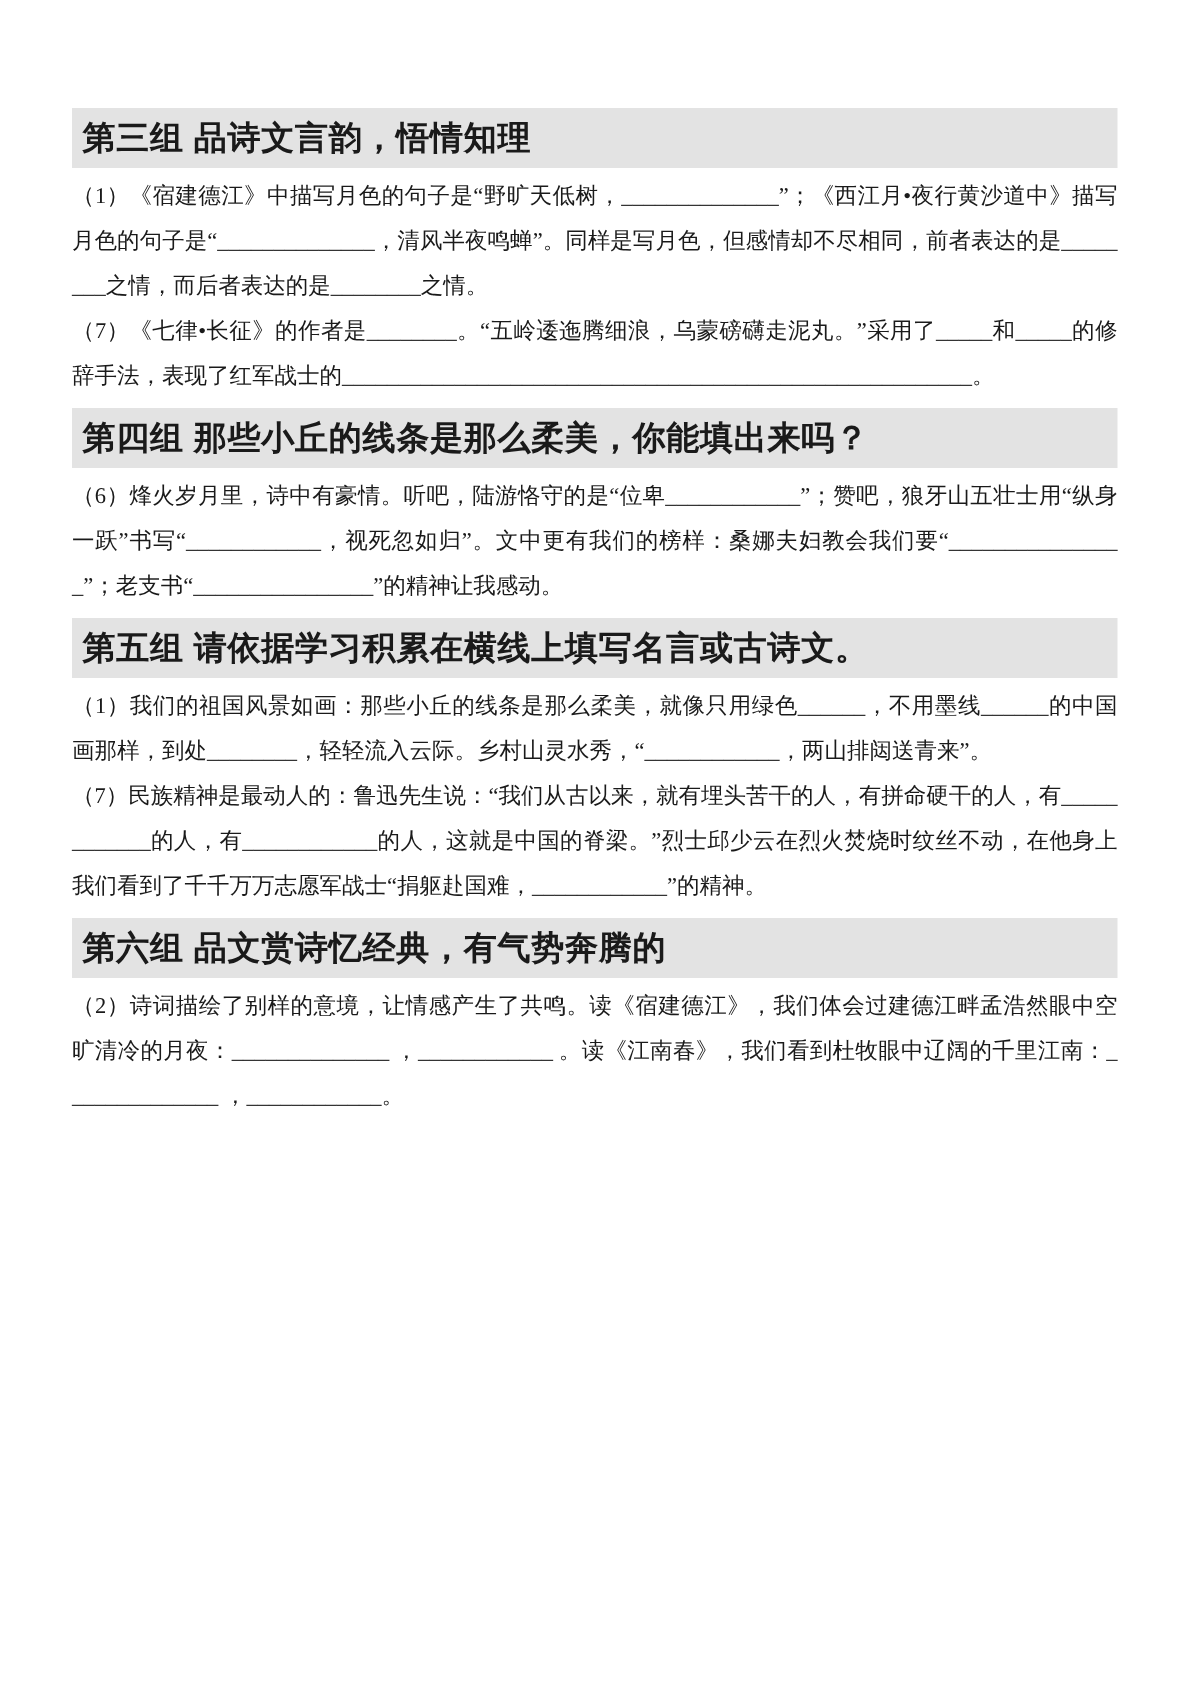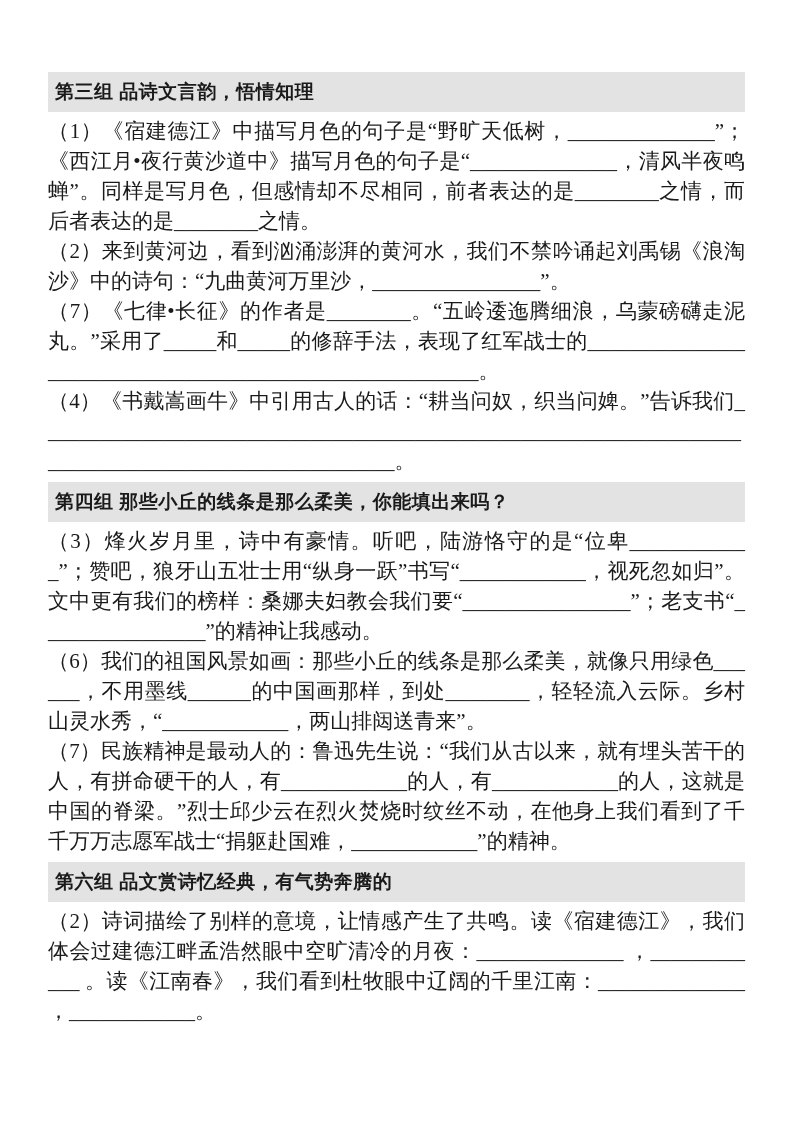--- a/index.html
+++ b/index.html
@@ -17,59 +17,58 @@
   .page {
     box-sizing: border-box;
     width: 793px;
     height: 1122px;
     padding: 66px 48px 0 48px;
   }
   .sec-header {
     background: #e3e3e3;
     font-family: "Liberation Sans", "DejaVu Sans", sans-serif;
     font-weight: bold;
-    font-size: 19px;
+    font-size: 22px;
     line-height: 40px;
     height: 40px;
     padding-left: 7px;
     margin: 6px 0 4px 0;
     letter-spacing: 0.5px;
     white-space: nowrap;
     overflow: hidden;
   }
   .para {
     margin: 0;
-    font-size: 21px;
+    font-size: 15px;
     line-height: 30px;
     text-align: justify;
     word-break: break-all;
     overflow-wrap: anywhere;
   }
   .section { margin: 0; }
 </style>
 </head>
 <body>
 
 <div class="page">
 
   <div class="section">
     <div class="sec-header">第三组 品诗文言韵，悟情知理</div>
     <p class="para">（1）《宿建德江》中描写月色的句子是“野旷天低树，______________”；《西江月•夜行黄沙道中》描写月色的句子是“______________，清风半夜鸣蝉”。同样是写月色，但感情却不尽相同，前者表达的是________之情，而后者表达的是________之情。</p>
-    <p class="para">（2）来到黄河边，看到汹涌澎湃的黄河水，我们不禁吟诵起刘禹锡《浪淘沙》中的诗句：“九曲黄河万里沙，________________”。</p>
     <p class="para">（7）《七律•长征》的作者是________。“五岭逶迤腾细浪，乌蒙磅礴走泥丸。”采用了_____和_____的修辞手法，表现了红军战士的________________________________________________________。</p>
-    <p class="para">（4）《书戴嵩画牛》中引用古人的话：“耕当问奴，织当问婢。”告诉我们____________________________________________________________________________________________________。</p>
   </div>
 
   <div class="section">
     <div class="sec-header">第四组 那些小丘的线条是那么柔美，你能填出来吗？</div>
-    <p class="para">（3）烽火岁月里，诗中有豪情。听吧，陆游恪守的是“位卑____________”；赞吧，狼牙山五壮士用“纵身一跃”书写“____________，视死忽如归”。文中更有我们的榜样：桑娜夫妇教会我们要“________________”；老支书“________________”的精神让我感动。</p>
+    <p class="para">（6）烽火岁月里，诗中有豪情。听吧，陆游恪守的是“位卑____________”；赞吧，狼牙山五壮士用“纵身一跃”书写“____________，视死忽如归”。文中更有我们的榜样：桑娜夫妇教会我们要“________________”；老支书“________________”的精神让我感动。</p>
   </div>
 
   <div class="section">
-    <p class="para">（6）我们的祖国风景如画：那些小丘的线条是那么柔美，就像只用绿色______，不用墨线______的中国画那样，到处________，轻轻流入云际。乡村山灵水秀，“____________，两山排闼送青来”。</p>
+    <div class="sec-header">第五组 请依据学习积累在横线上填写名言或古诗文。</div>
+    <p class="para">（1）我们的祖国风景如画：那些小丘的线条是那么柔美，就像只用绿色______，不用墨线______的中国画那样，到处________，轻轻流入云际。乡村山灵水秀，“____________，两山排闼送青来”。</p>
     <p class="para">（7）民族精神是最动人的：鲁迅先生说：“我们从古以来，就有埋头苦干的人，有拼命硬干的人，有____________的人，有____________的人，这就是中国的脊梁。”烈士邱少云在烈火焚烧时纹丝不动，在他身上我们看到了千千万万志愿军战士“捐躯赴国难，____________”的精神。</p>
   </div>
 
   <div class="section">
     <div class="sec-header">第六组 品文赏诗忆经典，有气势奔腾的</div>
     <p class="para">（2）诗词描绘了别样的意境，让情感产生了共鸣。读《宿建德江》，我们体会过建德江畔孟浩然眼中空旷清冷的月夜：______________ ，____________ 。读《江南春》，我们看到杜牧眼中辽阔的千里江南：______________ ，____________。</p>
   </div>
 
 </div>
 

